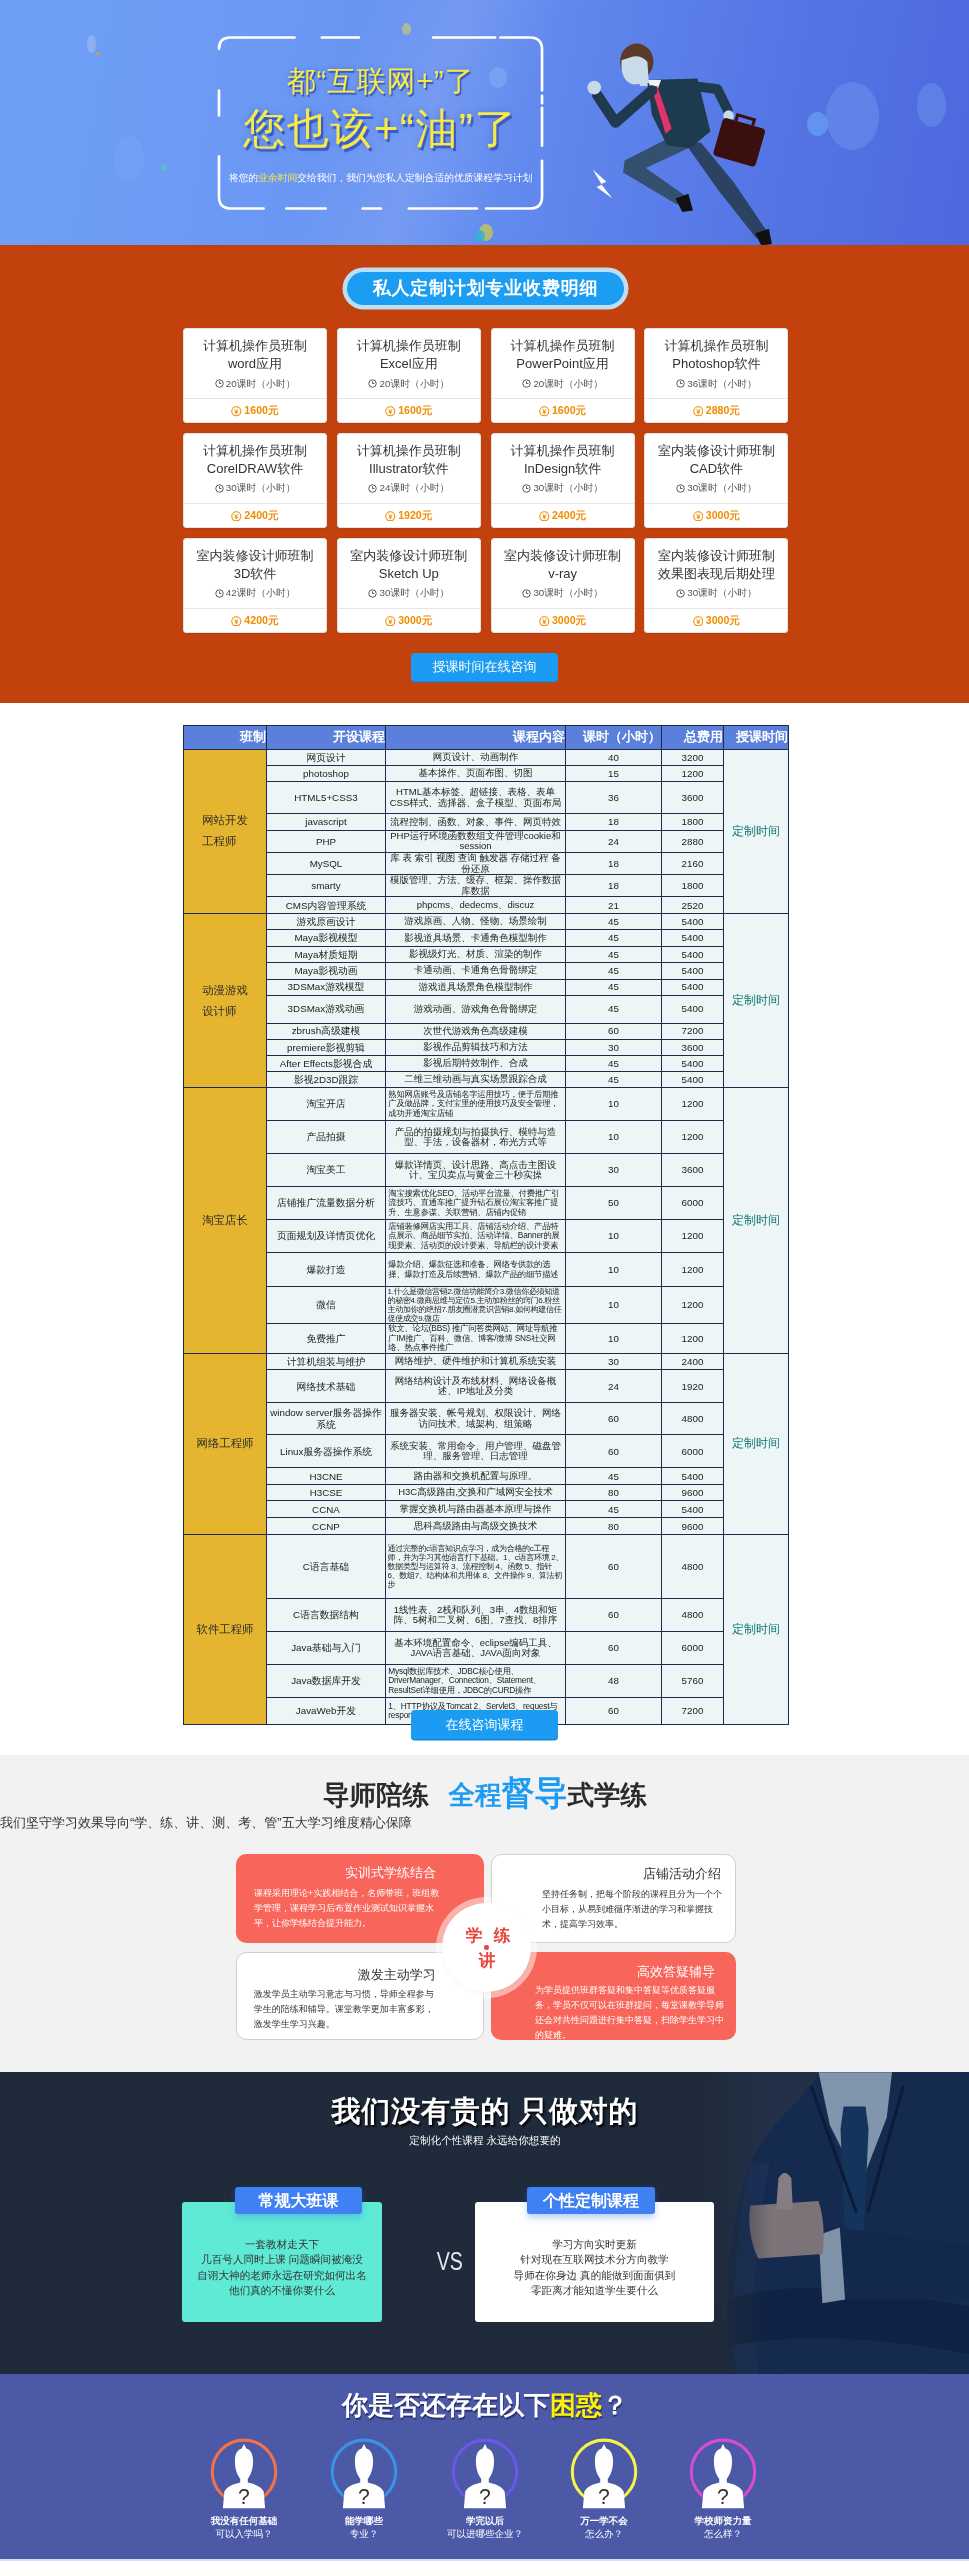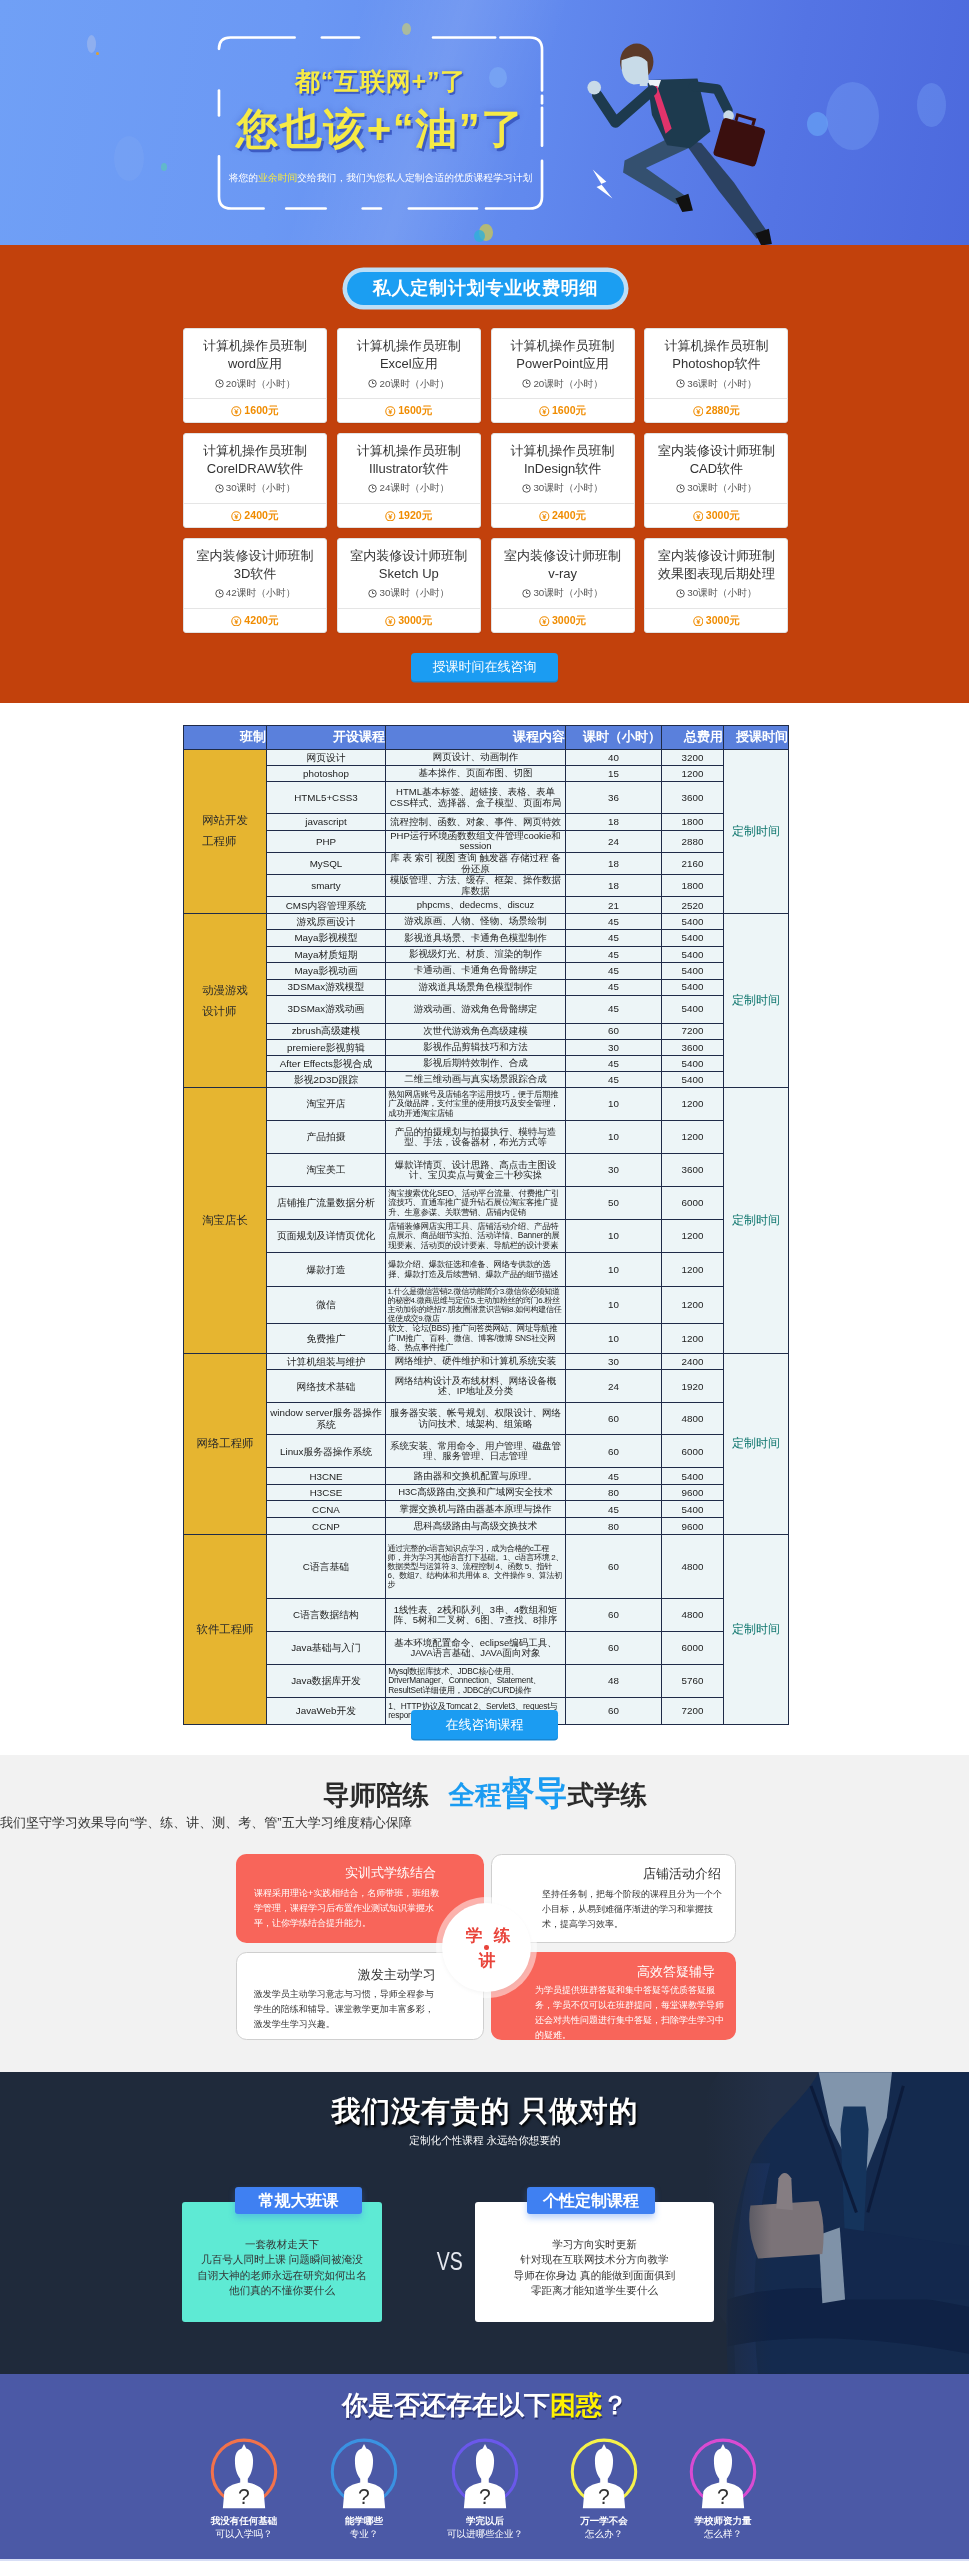--- a/index.html
+++ b/index.html
@@ -6,22 +6,22 @@
 html,body{width:970px;height:2576px;overflow:hidden}
 body{font-family:"Liberation Sans","DejaVu Sans",sans-serif;background:#fff;color:#333;position:relative}
 section{position:absolute;left:0;width:970px;overflow:hidden}
 
 
 .hero{top:0;height:245px;background:linear-gradient(100deg,#70a0f6 0%,#6b98f4 30%,#6189ee 55%,#5474e4 80%,#4c69dd 100%)}
 .hero .streak{position:absolute;left:326px;top:-45px;width:197px;height:349px;background:linear-gradient(90deg,rgba(255,255,255,0),rgba(255,255,255,.10),rgba(255,255,255,0));transform:rotate(18deg)}
 .blob{position:absolute;border-radius:50%}
 .hero-frame{position:absolute;left:217px;top:36px;width:327px;height:174px}
 .hero-text{position:absolute;left:217px;width:327px;text-align:center}
-.ht1{top:64px;font-size:25px;line-height:35px;font-weight:bold;color:#f6ea45;text-shadow:1.5px 2.3px 0 #3c5bc4,0 0 4.5px rgba(40,60,160,.35);letter-spacing:0.8px}
-.ht2{top:105px;font-size:42px;line-height:48px;font-weight:bold;color:#f6ea45;text-shadow:2.3px 3px 0 #3c5bc4,0 0 6px rgba(40,60,160,.35);letter-spacing:1.5px}
+.ht1{top:64px;font-size:29px;line-height:35px;font-weight:normal;color:#f6ea45;text-shadow:1.5px 2.3px 0 #3c5bc4,0 0 4.5px rgba(40,60,160,.35);letter-spacing:0.8px}
+.ht2{top:105px;font-size:42px;line-height:48px;font-weight:normal;color:#f6ea45;text-shadow:2.3px 3px 0 #3c5bc4,0 0 6px rgba(40,60,160,.35);letter-spacing:1.5px}
 .hsub{top:171px;font-size:9.8px;line-height:13.6px;color:#fff;white-space:nowrap}
 .hsub .hl{color:#f6ea45}
 .runner{position:absolute;left:576px;top:42px;width:205px;height:205px}
 
 
 .pricing{top:245px;height:458px;background:#c2410c}
 .pill{position:absolute;left:347px;top:27px;width:277px;height:33px;border-radius:16.7px;background:#1b9ef2;box-shadow:0 0 0 4.5px #bcdef7;color:#fff;font-size:18px;font-weight:bold;line-height:33px;text-align:center;letter-spacing:0.8px}
 .pgrid{position:absolute;left:183px;top:83px;display:grid;grid-template-columns:repeat(4,144px);column-gap:9.8px;row-gap:9.8px}
 .pcard{width:144px;height:95px;background:#fff;border:0.8px solid #e3e3e3;border-radius:3px;box-shadow:0 0.8px 1.5px rgba(0,0,0,.06);text-align:center;overflow:hidden}
 .pc-title{padding-top:8.3px;height:45px;font-size:13px;line-height:18px;color:#333}

